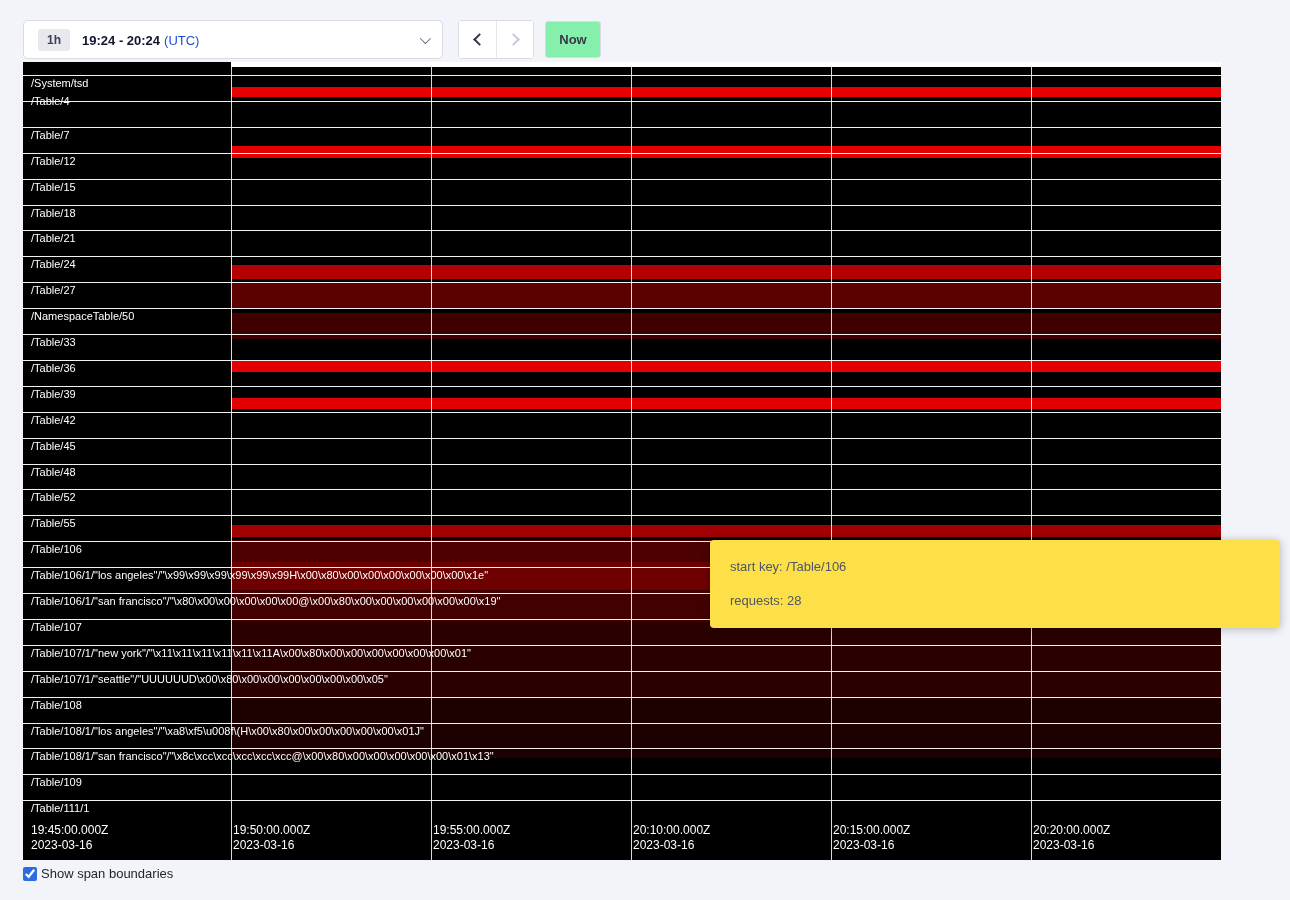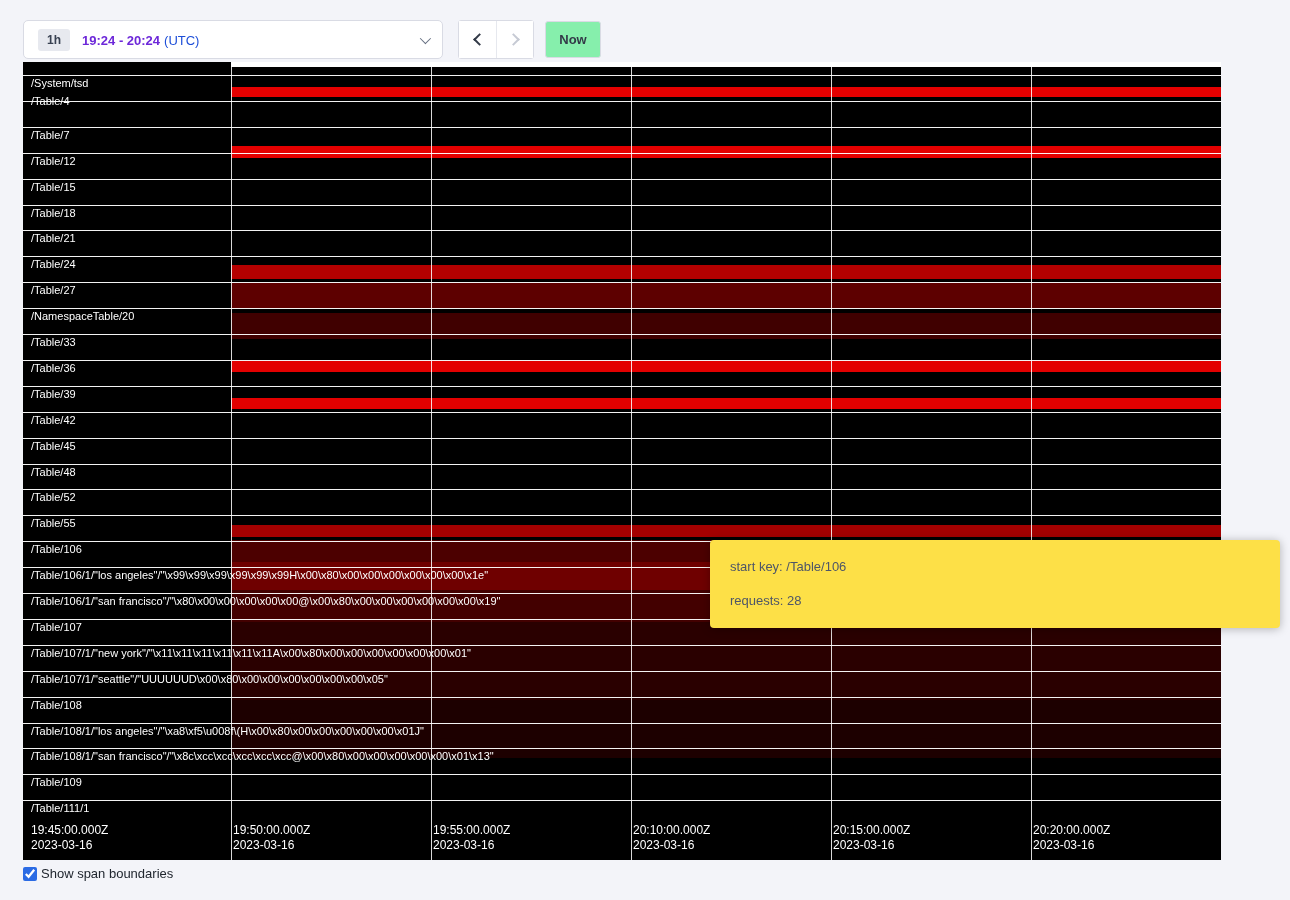--- a/index.html
+++ b/index.html
@@ -15,21 +15,21 @@
   
   .time-picker {
     position:absolute; left:23px; top:20px; width:420px; height:39px;
     background:#fff; border:1px solid #d9dbe4; border-radius:5px;
     display:flex; align-items:center; padding:0 14px; gap:12px; cursor:pointer;
   }
   .badge {
     background:#e7e9ef; border-radius:3px; padding:4px 9px;
     font-size:12px; font-weight:700; color:#394252;
   }
-  .range b { font-size:13px; color:#6d28d9; font-weight:700; }
+  .range b { font-size:13px; color:#0f172a; font-weight:700; }
   .range .tz { font-size:13px; color:#1d4ed8; font-weight:400; margin-left:4px; }
   .chevron {
     margin-left:auto; width:8px; height:8px;
     border:solid #646e80; border-width:0 1.5px 1.5px 0;
     transform:rotate(45deg) translateY(-2px);
   }
   .arrow-group {
     position:absolute; left:458px; top:20px; height:39px;
     display:flex; background:#fff; border:1px solid #d9dbe4; border-radius:3px;
   }
@@ -134,21 +134,21 @@
       <div class="rowlabel" style="top: 118.6px;">/Table/15</div>
       <div class="boundary" style="top: 142.5px;"></div>
       <div class="rowlabel" style="top: 144.5px;">/Table/18</div>
       <div class="boundary" style="top: 168.4px;"></div>
       <div class="rowlabel" style="top: 170.4px;">/Table/21</div>
       <div class="boundary" style="top: 194.3px;"></div>
       <div class="rowlabel" style="top: 196.3px;">/Table/24</div>
       <div class="boundary" style="top: 220.2px;"></div>
       <div class="rowlabel" style="top: 222.2px;">/Table/27</div>
       <div class="boundary" style="top: 246.1px;"></div>
-      <div class="rowlabel" style="top: 248.1px;">/NamespaceTable/20</div>
+      <div class="rowlabel" style="top: 248.1px;">/NamespaceTable/50</div>
       <div class="boundary" style="top: 272px;"></div>
       <div class="rowlabel" style="top: 274px;">/Table/33</div>
       <div class="boundary" style="top: 297.9px;"></div>
       <div class="rowlabel" style="top: 299.9px;">/Table/36</div>
       <div class="boundary" style="top: 323.8px;"></div>
       <div class="rowlabel" style="top: 325.8px;">/Table/39</div>
       <div class="boundary" style="top: 349.7px;"></div>
       <div class="rowlabel" style="top: 351.7px;">/Table/42</div>
       <div class="boundary" style="top: 375.6px;"></div>
       <div class="rowlabel" style="top: 377.6px;">/Table/45</div>

